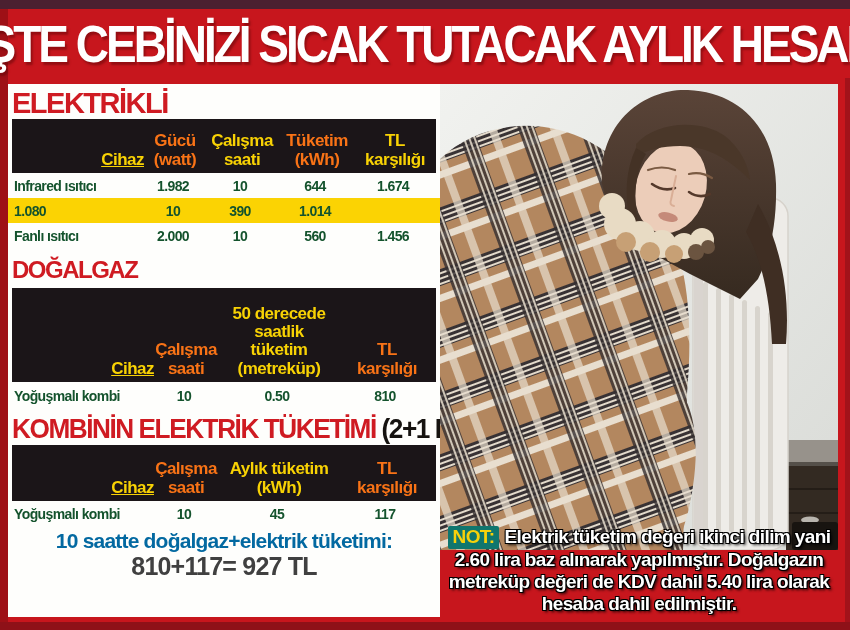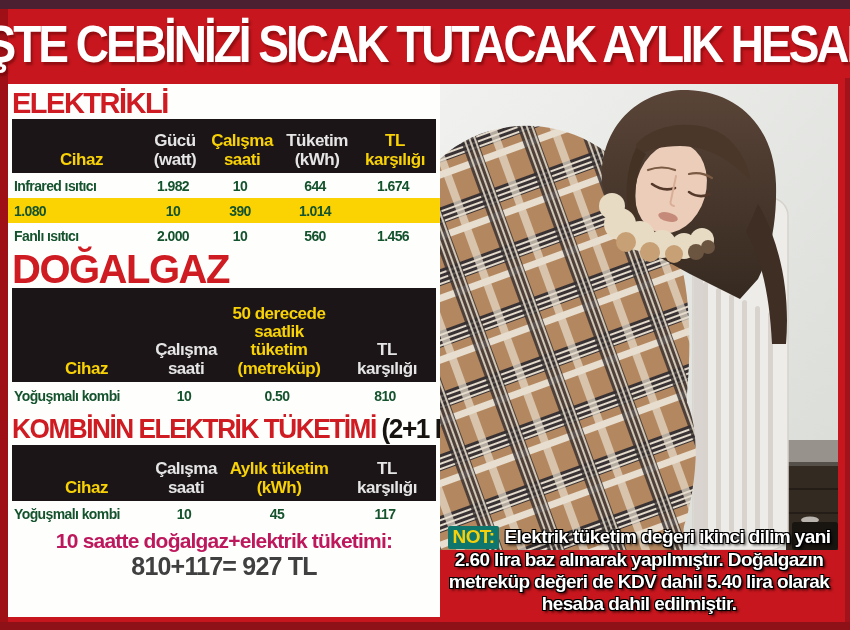--- a/index.html
+++ b/index.html
@@ -20,44 +20,44 @@
     white-space:nowrap;transform:scaleY(1.14);transform-origin:center;
     text-shadow:2px 2px 2px rgba(70,0,0,.4);
   }
 
   .panel{
     position:absolute;left:8px;top:84px;width:432px;height:533px;
     background:#fefefc;box-sizing:border-box;padding:3px 4px 0 4px;
   }
   .sec-title{color:#cf1b22;font-weight:bold;letter-spacing:-1.5px;}
   .sec-title.s1{font-size:29px;line-height:32px;height:32px;}
-  .sec-title.s2{font-size:40px;line-height:35px;height:36px;margin-top:4px;}
+  .sec-title.s2{font-size:24px;line-height:35px;height:36px;margin-top:4px;}
   .sec-title.s3{font-size:27px;line-height:30px;height:31px;margin-top:5px;white-space:nowrap;transform:scaleX(.97);transform-origin:left;}
   .sec-title .black{color:#161310;}
 
   .thead{background:#1b1518;display:grid;align-items:end;box-sizing:border-box;padding:4px 2px;}
   .thead.t1{grid-template-columns:130px 62px 72px 78px 78px;height:54px;}
   .thead.t2{grid-template-columns:140px 64px 122px 94px;height:94px;}
   .thead.t3{grid-template-columns:140px 64px 122px 94px;height:56px;}
   .hc{font-weight:bold;font-size:17px;line-height:1.08;letter-spacing:-0.5px;
       white-space:pre-line;text-align:center;}
   .hc.yellow{color:#f8d204;}
-  .hc.white{color:#e5e5e5;}
-  .hc:first-child{text-align:center;padding-left:5px;}
+  .hc.white{color:#f97316;}
+  .hc:first-child{text-align:right;padding-left:5px;text-decoration:underline;}
 
   .trow{display:grid;align-items:center;height:25px;box-sizing:content-box;
         font-weight:bold;font-size:14px;letter-spacing:-0.6px;color:#14532d;text-align:center;}
   .trow.t1{grid-template-columns:130px 62px 72px 78px 78px;}
   .trow.t2{grid-template-columns:140px 64px 122px 94px;height:27px;}
   .trow.t3{grid-template-columns:140px 64px 122px 94px;}
   .trow .c:first-child{text-align:left;padding-left:2px;}
   .trow.highlight{background:#fbd303;margin:0 -4px;padding:0 4px;}
 
   .footer{margin-top:3px;text-align:center;}
-  .footer .f1{color:#be185d;font-weight:bold;font-size:21px;letter-spacing:-0.8px;line-height:23px;}
+  .footer .f1{color:#0369a1;font-weight:bold;font-size:21px;letter-spacing:-0.8px;line-height:23px;}
   .footer .f2{color:#404040;font-weight:bold;font-size:25px;letter-spacing:-0.8px;line-height:28px;}
 
   .photo{position:absolute;left:440px;top:84px;width:398px;height:466px;}
 
   .note{
     position:absolute;left:440px;top:526px;width:398px;z-index:5;
     text-align:center;font-weight:bold;font-size:19px;line-height:22px;letter-spacing:-0.6px;
     color:#ffffff;
     text-shadow:1px 1px 0 #000,-1px -1px 0 #000,1px -1px 0 #000,-1px 1px 0 #000,2px 2px 3px #000;
   }

